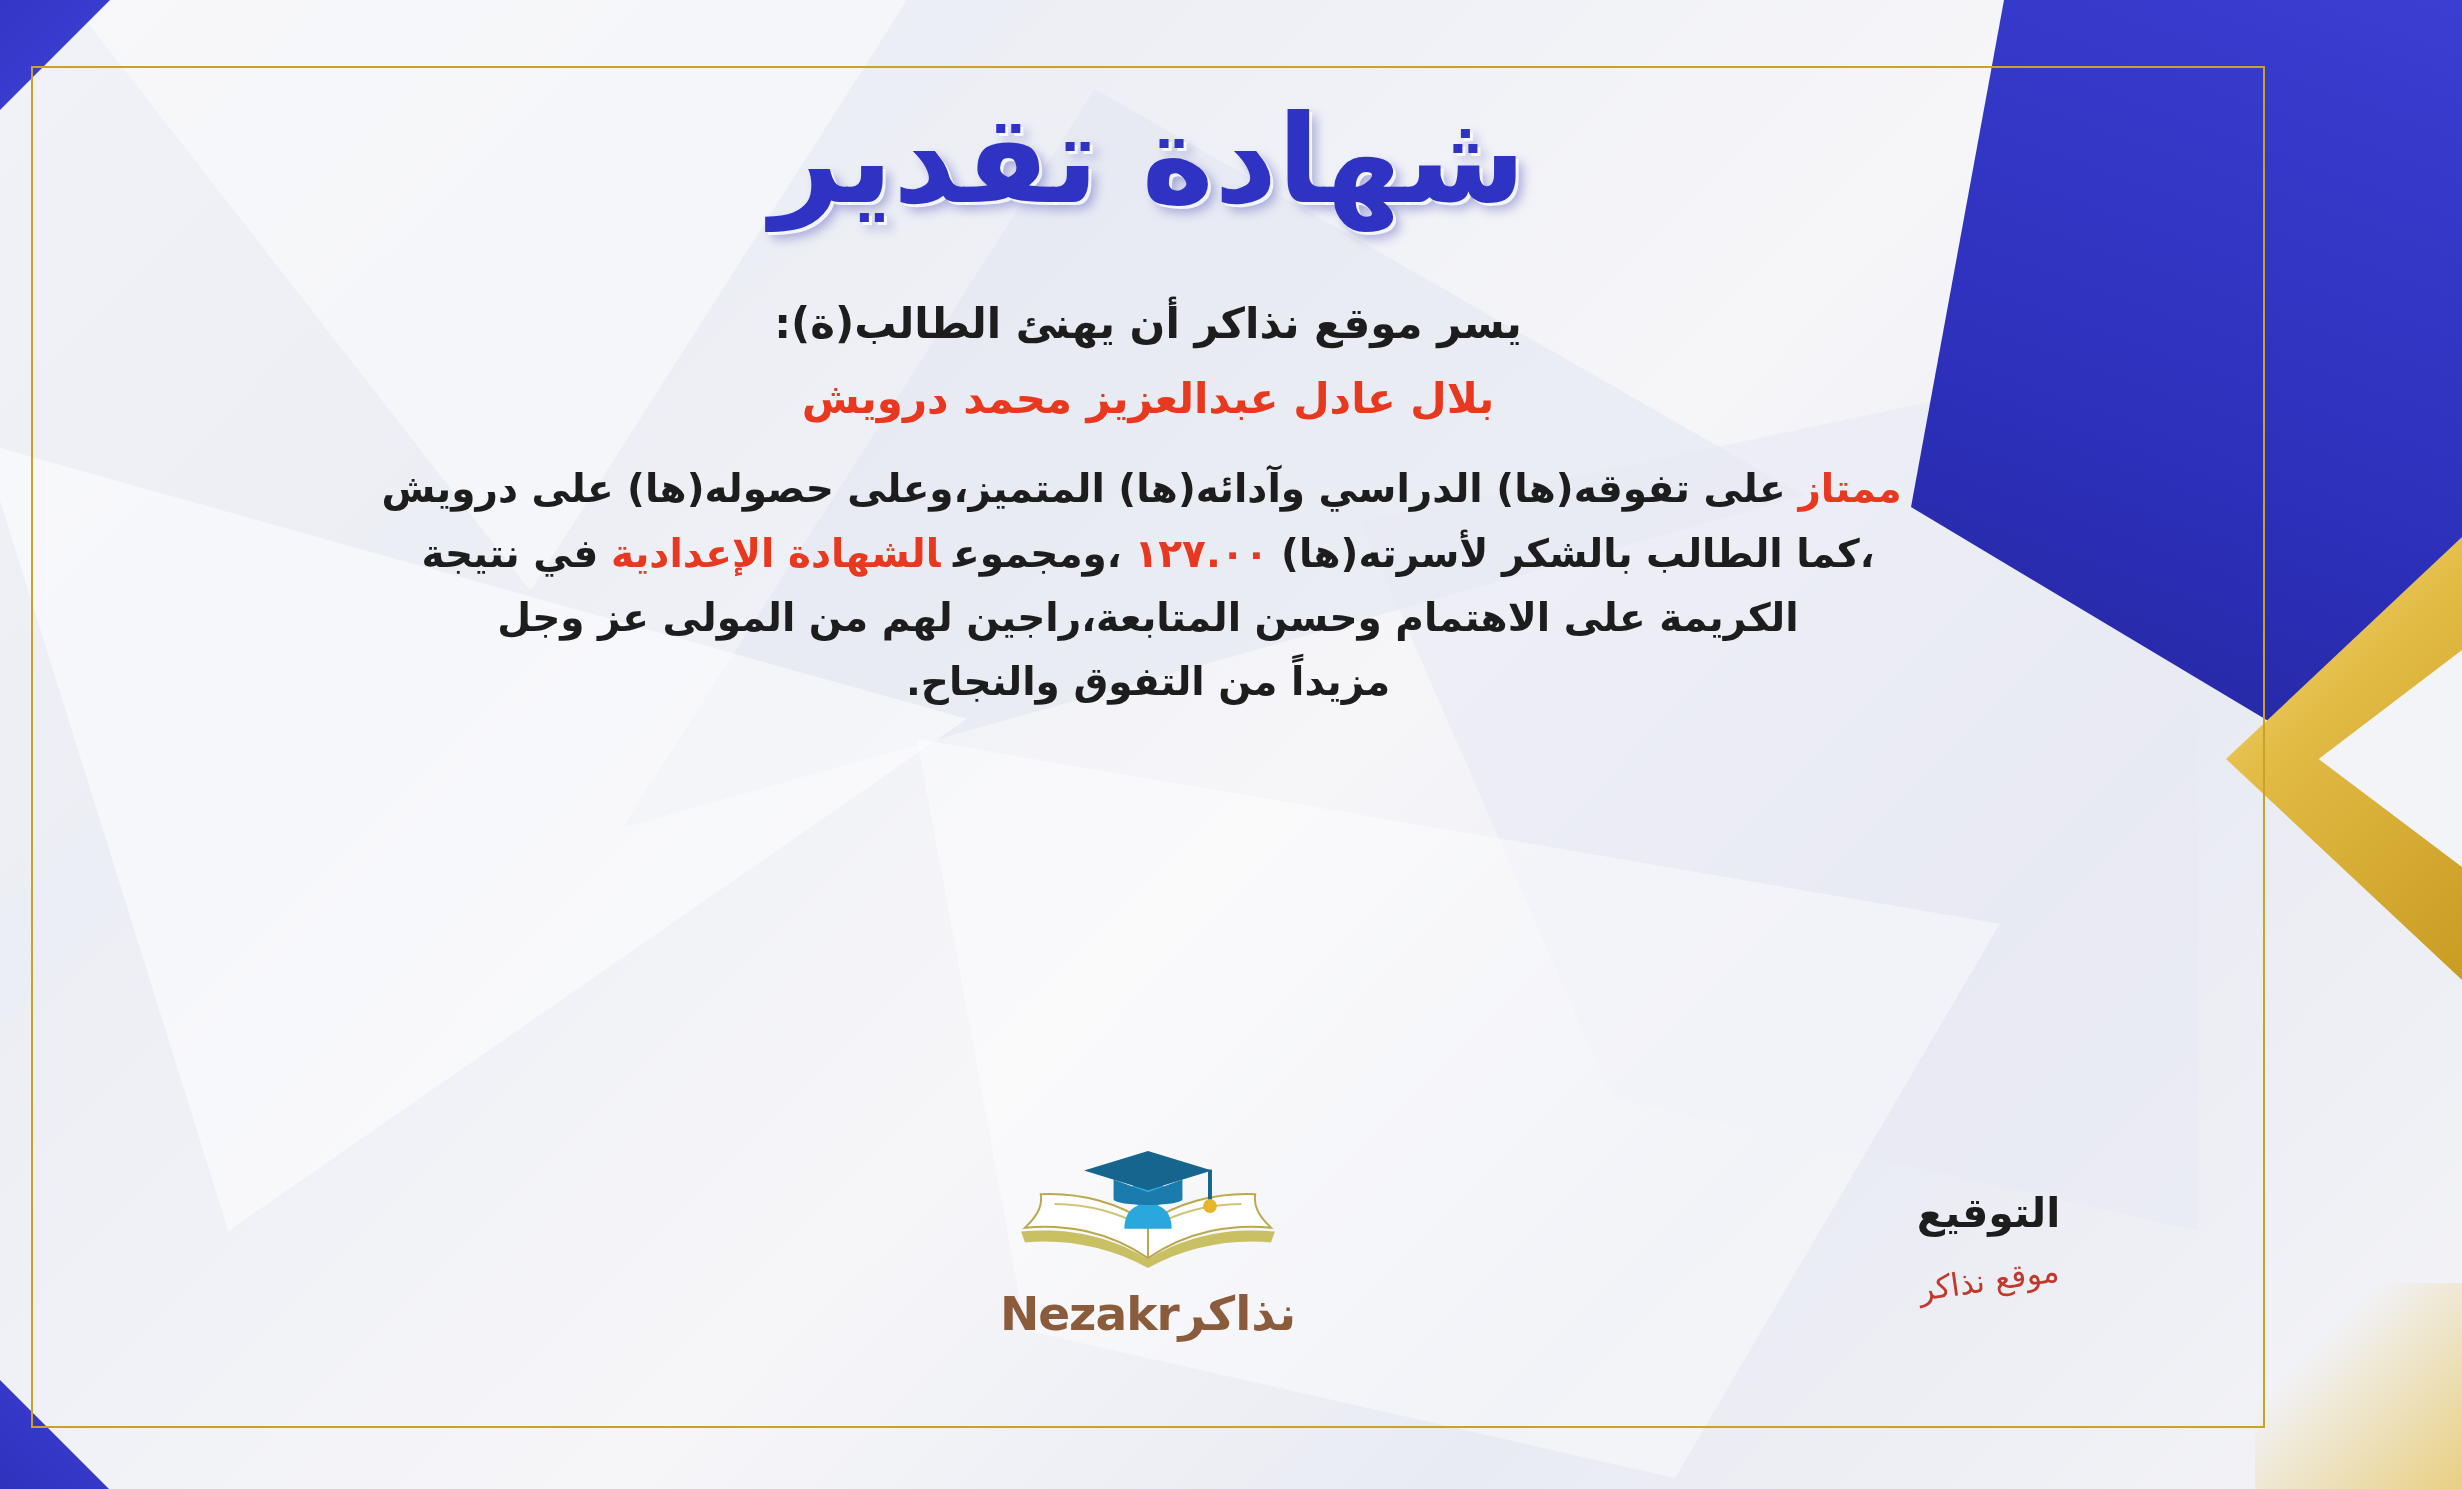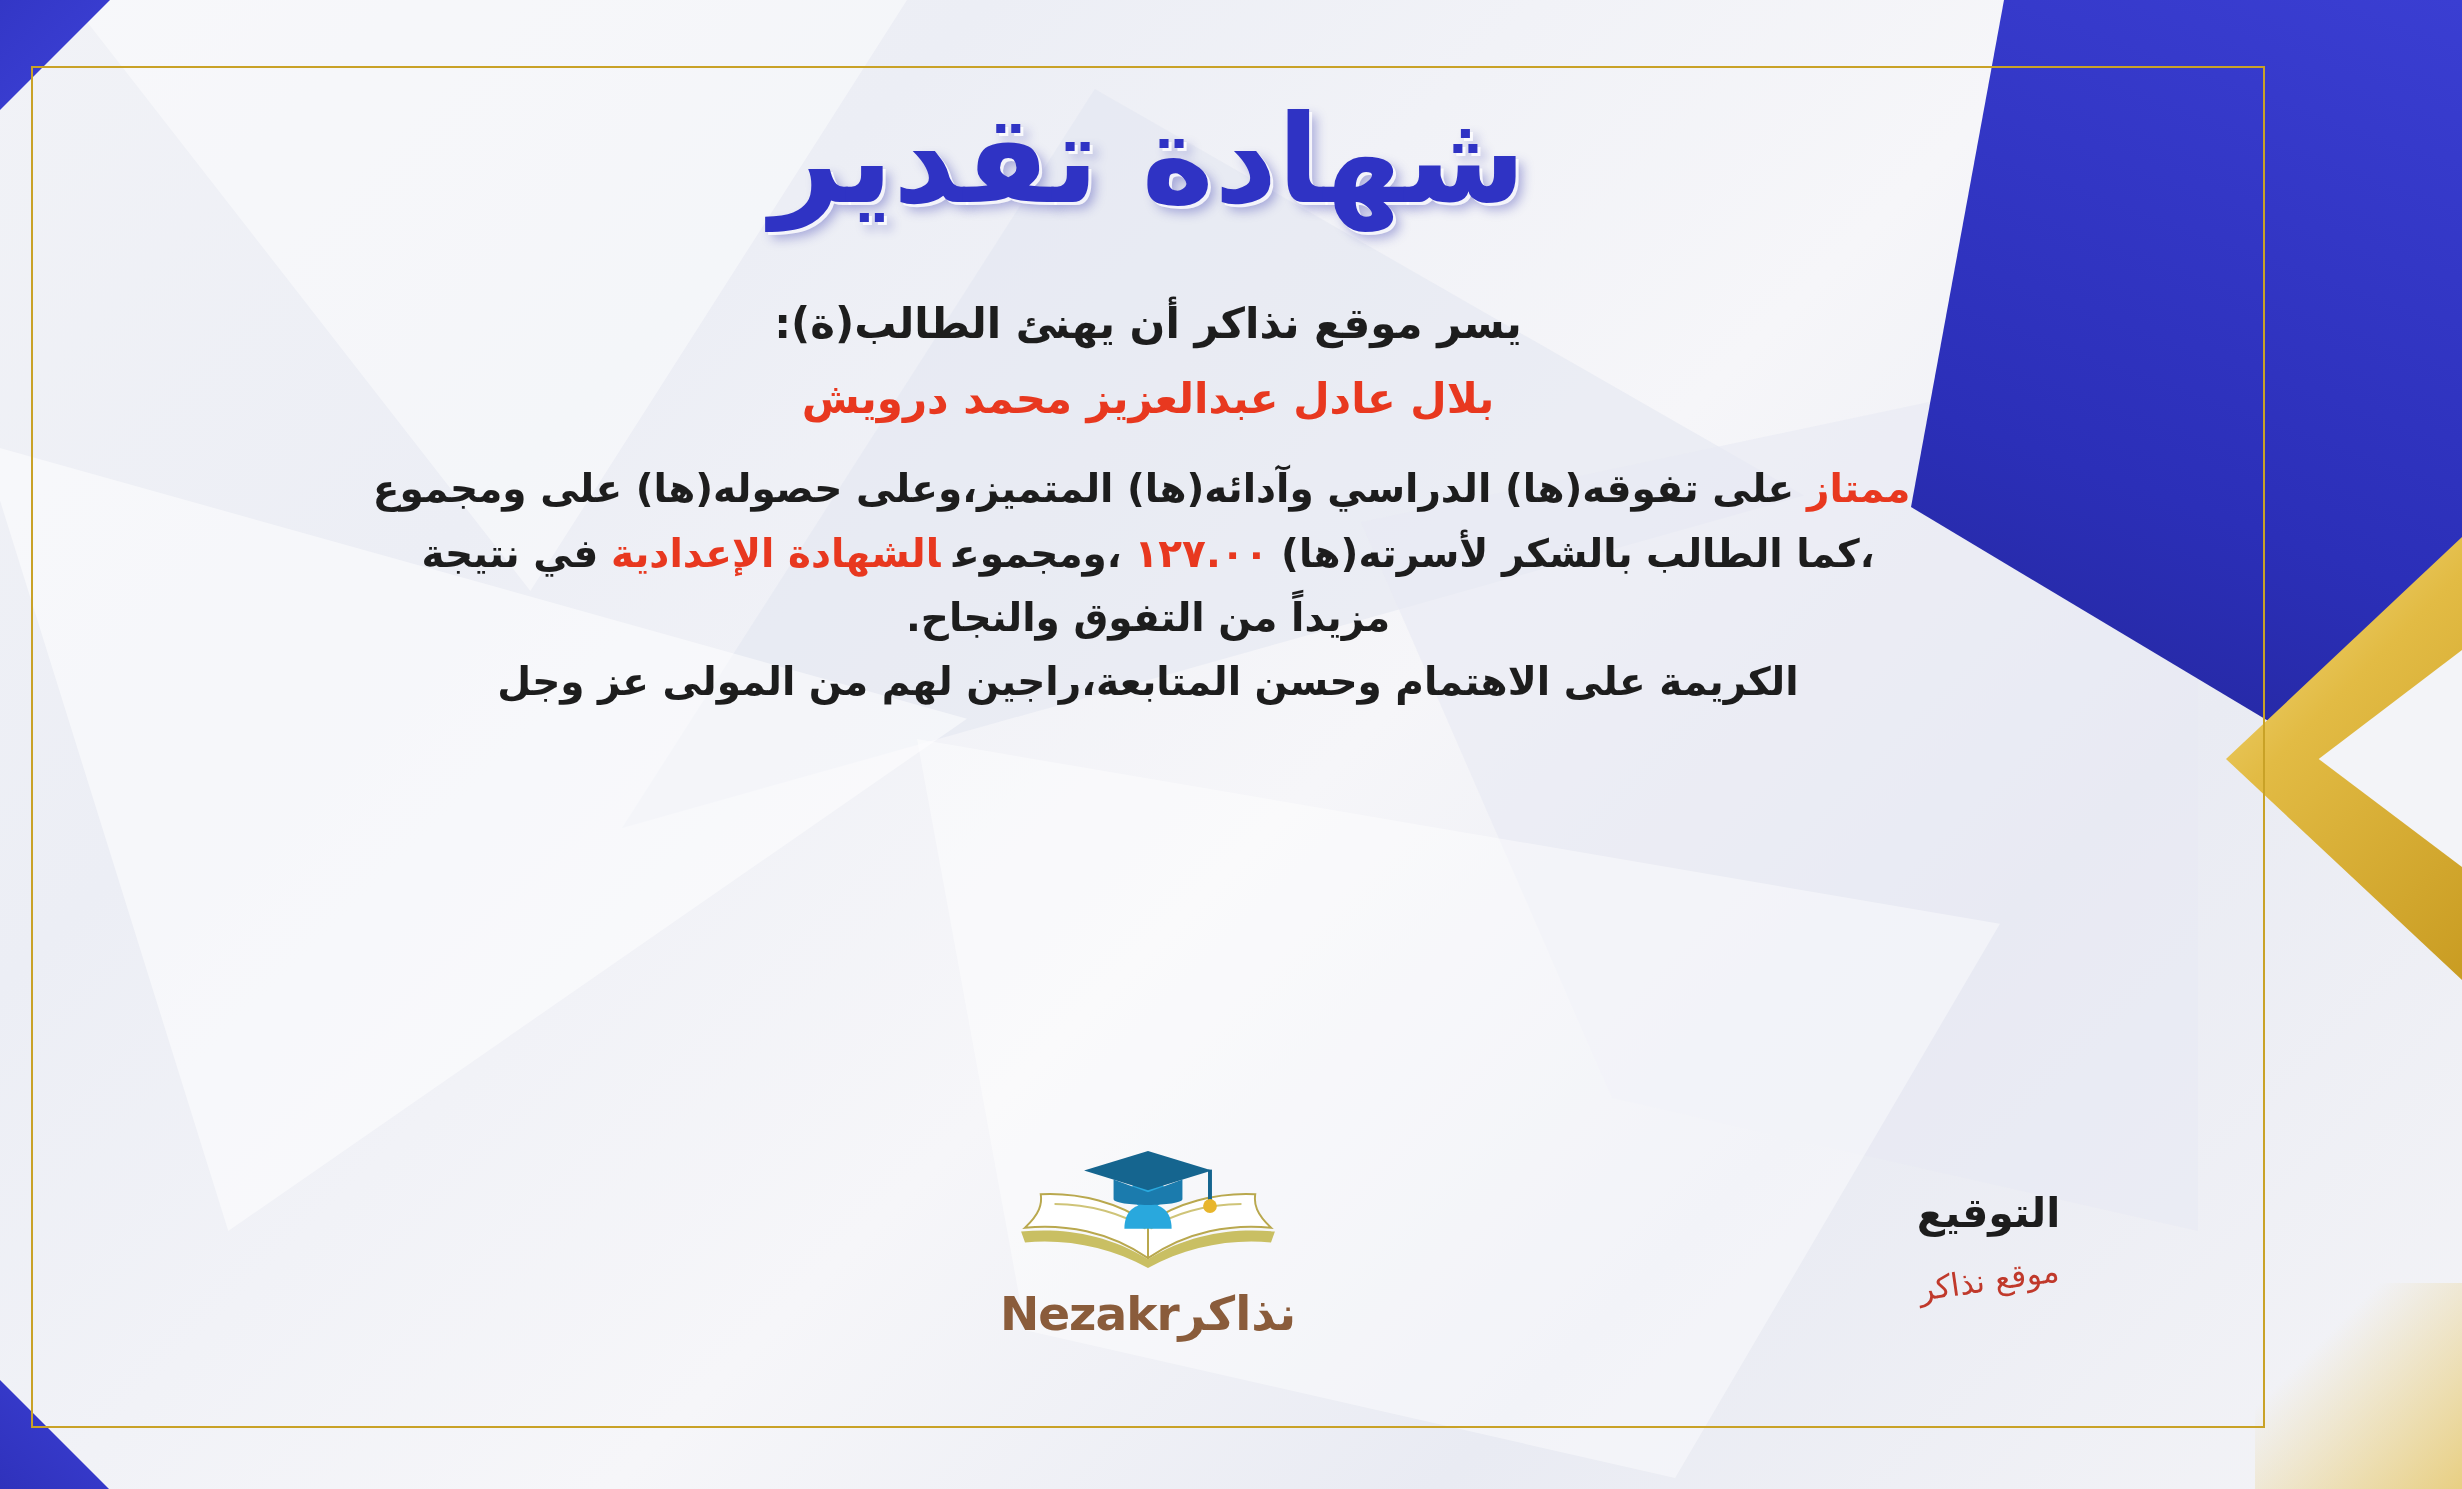--- a/index.html
+++ b/index.html
@@ -283,30 +283,30 @@
   <div class="content">
 
     <div class="title">شهادة تقدير</div>
 
     <div class="greeting">يسر موقع نذاكر أن يهنئ الطالب(ة):</div>
 
     <div class="student-name">بلال عادل عبدالعزيز محمد درويش</div>
 
     <div class="body-block">
       <span class="body-line">
-        <span class="hl">ممتاز</span><span>على تفوقه(ها) الدراسي وآدائه(ها) المتميز،وعلى حصوله(ها) على ومجموع</span>
+        <span class="hl">ممتاز</span><span>على تفوقه(ها) الدراسي وآدائه(ها) المتميز،وعلى حصوله(ها) على درويش</span>
       </span>
 
       <span class="body-line">
         <span>،كما الطالب بالشكر لأسرته(ها)</span><span class="hl">١٢٧.٠٠</span><span>،ومجموع</span><span class="hl">الشهادة الإعدادية</span><span>في نتيجة</span>
       </span>
 
+      <span class="body-line">الكريمة على الاهتمام وحسن المتابعة،راجين لهم من المولى عز وجل</span>
+
       <span class="body-line">مزيداً من التفوق والنجاح.</span>
-
-      <span class="body-line">الكريمة على الاهتمام وحسن المتابعة،راجين لهم من المولى عز وجل</span>
     </div>
 
     <div class="footer">
 
       <div class="signature-block">
         <div class="signature-label">التوقيع</div>
         <div class="signature-script">موقع نذاكر</div>
       </div>
 
       <div class="logo">

